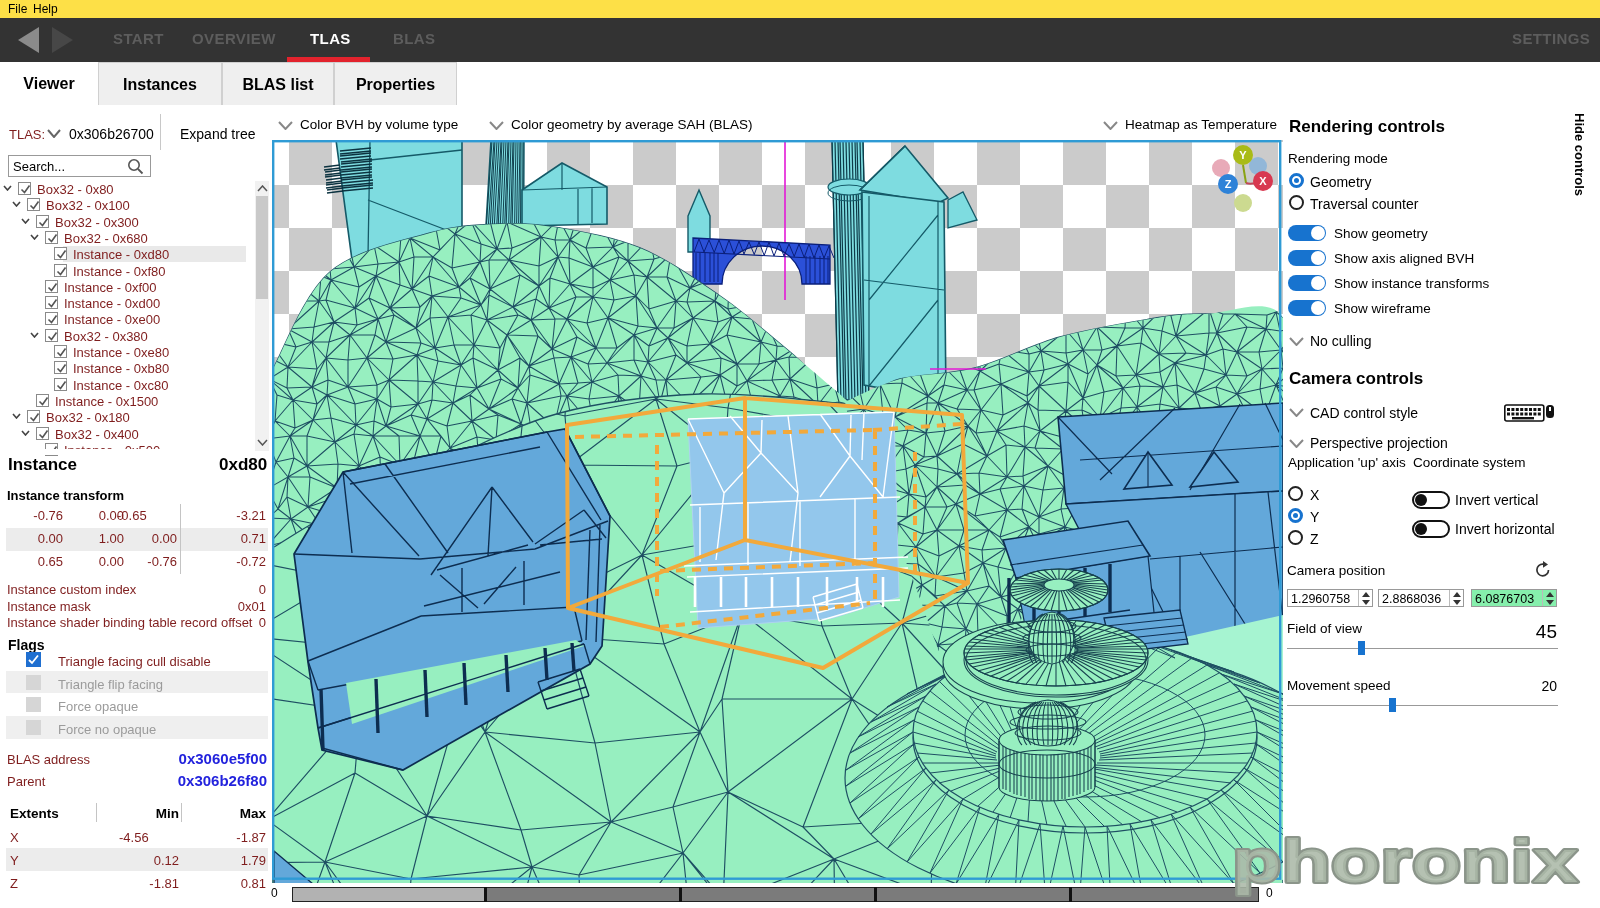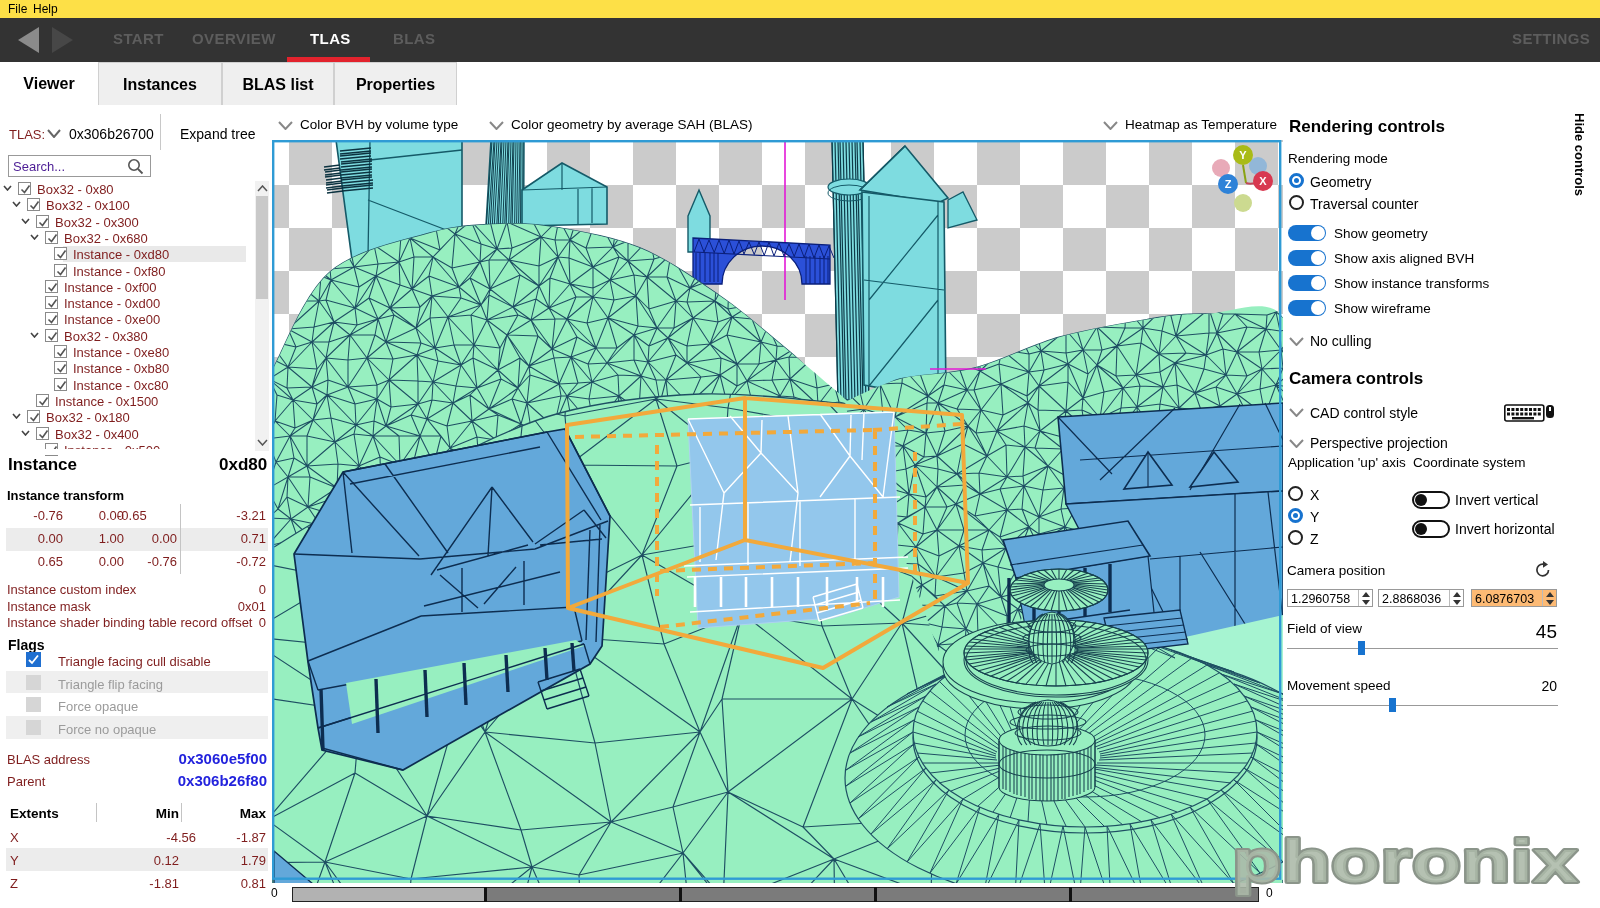--- a/index.html
+++ b/index.html
@@ -42,21 +42,21 @@
 <span class="abs" style="left:300px;top:117px;font-size:13.5px">Color BVH by volume type</span>
 <svg class="abs" style="left:489px;top:121px" width="15" height="9">
     <polyline points="1,1 7.5,8 14,1" fill="none" stroke="#888" stroke-width="2"></polyline>
   </svg>
 <span class="abs" style="left:511px;top:117px;font-size:13.5px">Color geometry by average SAH (BLAS)</span>
 <svg class="abs" style="left:1103px;top:121px" width="15" height="9">
     <polyline points="1,1 7.5,8 14,1" fill="none" stroke="#888" stroke-width="2"></polyline>
   </svg>
 <span class="abs" style="left:1125px;top:117px;font-size:13.5px">Heatmap as Temperature</span>
 <span class="abs b" style="left:1289px;top:117px;font-size:17px">Rendering controls</span>
-<input class="abs" style="left: 8px; top: 155px; width: 143px; height: 22px; border: 1px solid rgb(153, 153, 153); font-size: 13px; padding-left: 4px; color: #4c1d95; font-family: inherit;" value="Search...">
+<input class="abs" style="left: 8px; top: 155px; width: 143px; height: 22px; border: 1px solid rgb(153, 153, 153); font-size: 13px; padding-left: 4px; color: #000000; font-family: inherit;" value="Search...">
 <svg class="abs" style="left:127px;top:158px" width="17" height="17">
     <circle cx="7" cy="7" r="5.2" fill="none" stroke="#555" stroke-width="1.6"></circle>
     <line x1="11" y1="11" x2="15.5" y2="15.5" stroke="#555" stroke-width="1.8"></line>
   </svg>
 <svg class="abs" style="left:3px;top:185.0px" width="9" height="6">
     <polyline points="1,1 4.5,5 8,1" fill="none" stroke="#444" stroke-width="1.6"></polyline>
   </svg>
 <div class="abs" style="left:18px;top:182px;width:13px;height:13px;border:1px solid #8a8a8a;background:#fff">
     <svg width="11" height="11" style="display:block;margin:0.5px">
       <polyline points="1.5,5.5 4.5,8.5 9.5,1.5" fill="none" stroke="#555" stroke-width="1.6"></polyline>
@@ -229,21 +229,21 @@
 <span class="abs b" style="left:147px;top:750px;width:120px;text-align:right;font-size:15px;color:#2222dd">0x3060e5f00</span>
 <span class="abs tl" style="left:7px;top:774px">Parent</span>
 <span class="abs b" style="left:147px;top:772px;width:120px;text-align:right;font-size:15px;color:#2222dd">0x306b26f80</span>
 <span class="abs b" style="left:10px;top:806px;font-size:13.5px">Extents</span>
 <span class="abs b" style="left:119px;top:806px;width:60px;text-align:right;font-size:13.5px">Min</span>
 <span class="abs b" style="left:206px;top:806px;width:60px;text-align:right;font-size:13.5px">Max</span>
 <div class="abs" style="left:96px;top:803px;width:1px;height:19px;background:#c4c4c4"></div>
 <div class="abs" style="left:181px;top:803px;width:1px;height:19px;background:#c4c4c4"></div>
 <div class="abs" style="left:6px;top:848px;width:262px;height:22.5px;background:#ececec"></div>
 <span class="abs tl" style="left:10px;top:830px">X</span>
-<span class="abs tl" style="left:136px;top:830px;width:60px;text-align:right">-4.56</span>
+<span class="abs tl" style="left:119px;top:830px;width:60px;">-4.56</span>
 <span class="abs tl" style="left:206px;top:830px;width:60px;text-align:right">-1.87</span>
 <span class="abs tl" style="left:10px;top:853px">Y</span>
 <span class="abs tl" style="left:119px;top:853px;width:60px;text-align:right">0.12</span>
 <span class="abs tl" style="left:206px;top:853px;width:60px;text-align:right">1.79</span>
 <span class="abs tl" style="left:10px;top:876px">Z</span>
 <span class="abs tl" style="left:119px;top:876px;width:60px;text-align:right">-1.81</span>
 <span class="abs tl" style="left:206px;top:876px;width:60px;text-align:right">0.81</span>
 <svg width="1011" height="743" viewBox="0 0 1011 743" style="position:absolute;left:272px;top:140px">
 <defs>
 <pattern id="chk" width="86" height="86" patternUnits="userSpaceOnUse" x="-69" y="-84">
@@ -620,21 +620,21 @@
       <div style="position:absolute;bottom:1.5px;left:3px;width:0;height:0;border-left:4px solid transparent;border-right:4px solid transparent;border-top:5px solid #333"></div>
     </div>
   </div>
 <div class="abs" style="left:1378px;top:589px;width:86px;height:18px;border:1px solid #999;background:#fff">
     <span style="position:absolute;left:3px;top:2px;font-size:12.5px">2.8868036</span>
     <div style="position:absolute;right:0;top:0;width:14px;height:16px;border-left:1px solid #bbb">
       <div style="position:absolute;top:1.5px;left:3px;width:0;height:0;border-left:4px solid transparent;border-right:4px solid transparent;border-bottom:5px solid #333"></div>
       <div style="position:absolute;bottom:1.5px;left:3px;width:0;height:0;border-left:4px solid transparent;border-right:4px solid transparent;border-top:5px solid #333"></div>
     </div>
   </div>
-<div class="abs" style="left:1471px;top:589px;width:86px;height:18px;border:1px solid #999;background:#fdba74">
+<div class="abs" style="left:1471px;top:589px;width:86px;height:18px;border:1px solid #999;background:#86efac">
     <span style="position:absolute;left:3px;top:2px;font-size:12.5px">6.0876703</span>
     <div style="position:absolute;right:0;top:0;width:14px;height:16px;border-left:1px solid #bbb">
       <div style="position:absolute;top:1.5px;left:3px;width:0;height:0;border-left:4px solid transparent;border-right:4px solid transparent;border-bottom:5px solid #333"></div>
       <div style="position:absolute;bottom:1.5px;left:3px;width:0;height:0;border-left:4px solid transparent;border-right:4px solid transparent;border-top:5px solid #333"></div>
     </div>
   </div>
 <span class="abs" style="left:1287px;top:621px;font-size:13.5px">Field of view</span>
 <span class="abs" style="left:1527px;top:621px;width:30px;text-align:right;font-size:19px">45</span>
 <div class="abs" style="left:1287px;top:648px;width:271px;height:1px;background:#999"></div>
 <div class="abs" style="left:1358px;top:641px;width:7px;height:14px;background:#1773cf"></div>

